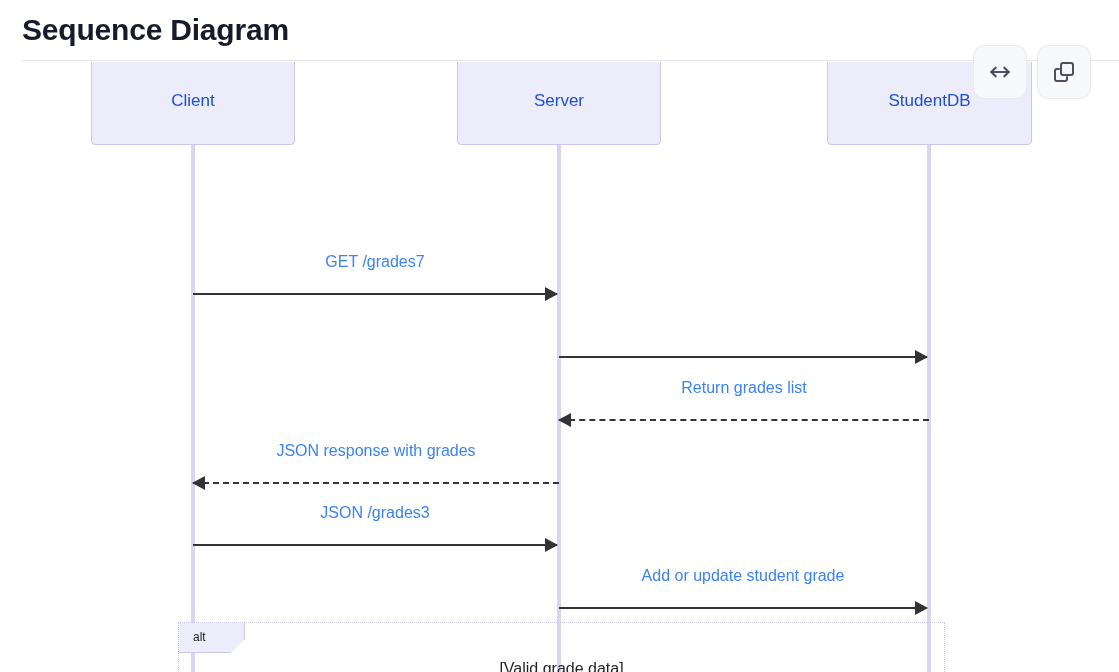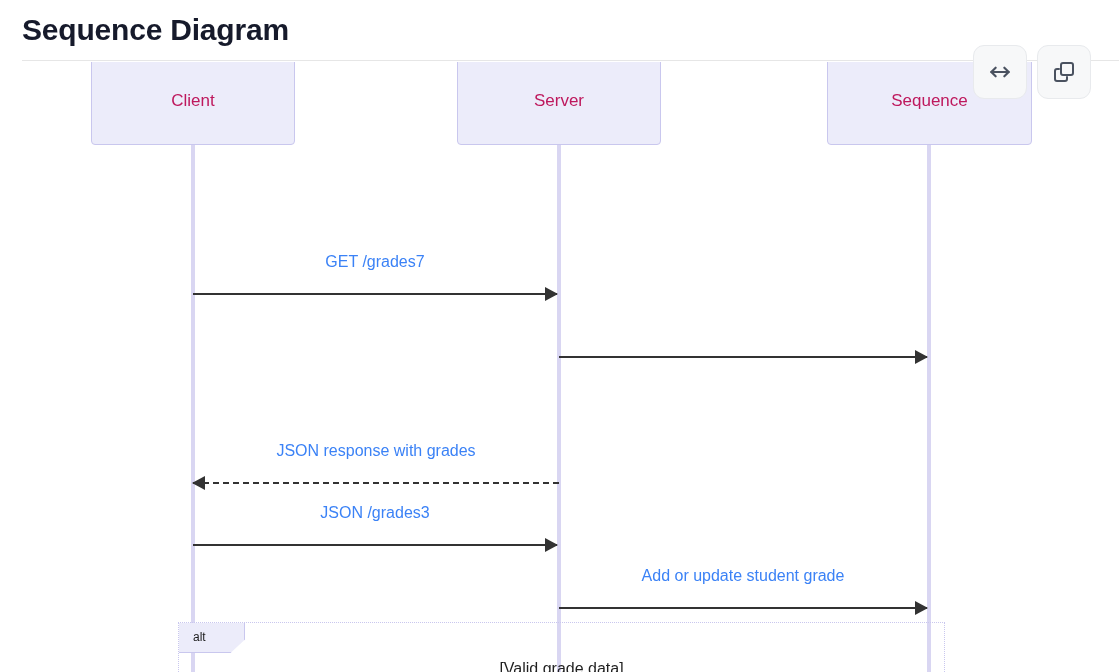--- a/index.html
+++ b/index.html
@@ -78,21 +78,21 @@
     background: #ececfa;
     border: 1px solid #c9c7ee;
     border-radius: 4px;
     display: flex;
     align-items: center;
     justify-content: center;
     z-index: 20;
   }
   .participant-label {
     font-size: 17px;
-    color: #be185d;
+    color: #1d4ed8;
     line-height: 20px;
     white-space: nowrap;
   }
 
   
   .lifeline {
     position: absolute;
     width: 4px;
     background: #d9d6f2;
     z-index: 5;
@@ -212,34 +212,39 @@
     <div class="lifeline" style="left:557px; top:82px; height:528px;"></div>
     <div class="lifeline" style="left:927px; top:82px; height:528px;"></div>
 
     <div class="participant" style="left:91px; top:-5px; width:204px;">
       <span class="participant-label">Client</span>
     </div>
     <div class="participant" style="left:457px; top:-5px; width:204px;">
       <span class="participant-label">Server</span>
     </div>
     <div class="participant" style="left:827px; top:-5px; width:205px;">
-      <span class="participant-label">Sequence</span>
+      <span class="participant-label">StudentDB</span>
     </div>
 
     <div class="message" style="left:193px; top:203px; width:364px; height:30px;">
       <span class="msg-label">GET /grades7</span>
       <span class="msg-line"></span>
       <span class="arrowhead right"></span>
     </div>
 
     <div class="message" style="left:559px; top:266px; width:368px; height:30px;">
       <span class="msg-line"></span>
       <span class="arrowhead right"></span>
     </div>
 
+    <div class="message" style="left:559px; top:329px; width:370px; height:30px;">
+      <span class="msg-label">Return grades list</span>
+      <span class="msg-line dashed"></span>
+      <span class="arrowhead left"></span>
+    </div>
 
     <div class="message" style="left:193px; top:392px; width:366px; height:30px;">
       <span class="msg-label">JSON response with grades</span>
       <span class="msg-line dashed"></span>
       <span class="arrowhead left"></span>
     </div>
 
     <div class="message" style="left:193px; top:454px; width:364px; height:30px;">
       <span class="msg-label">JSON /grades3</span>
       <span class="msg-line"></span>

